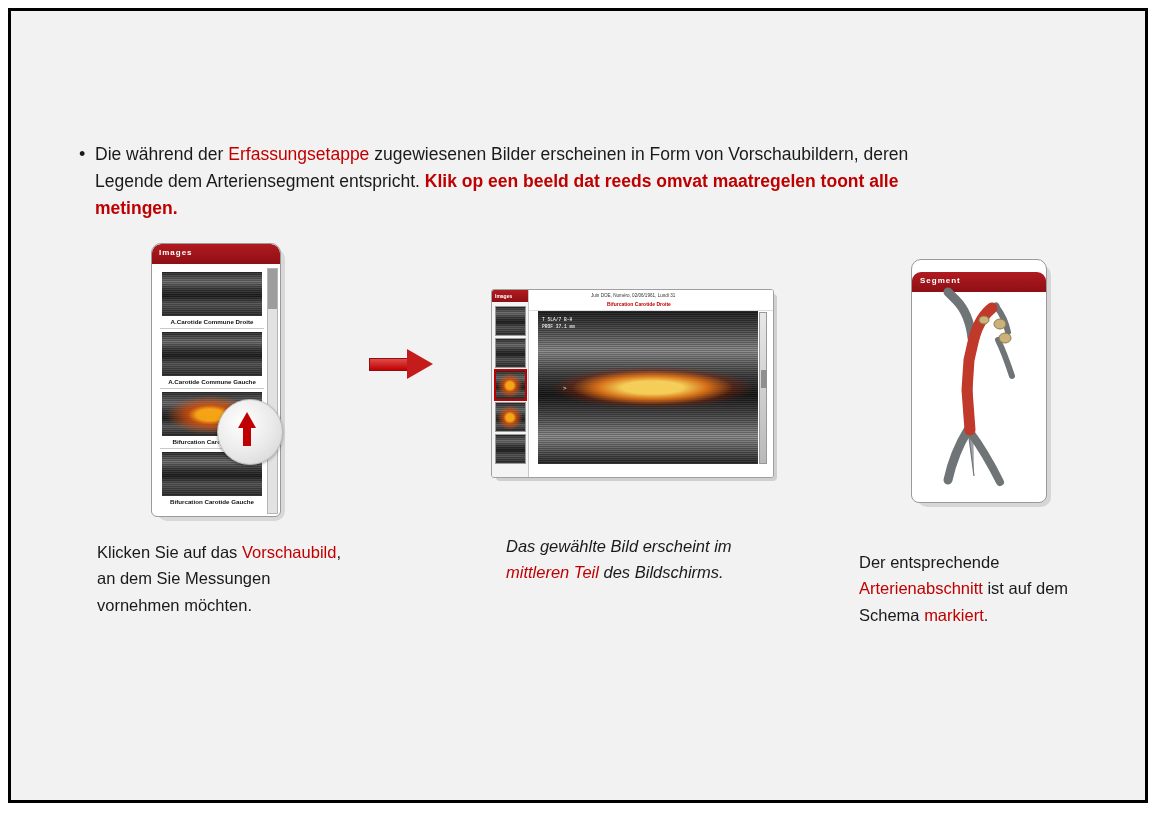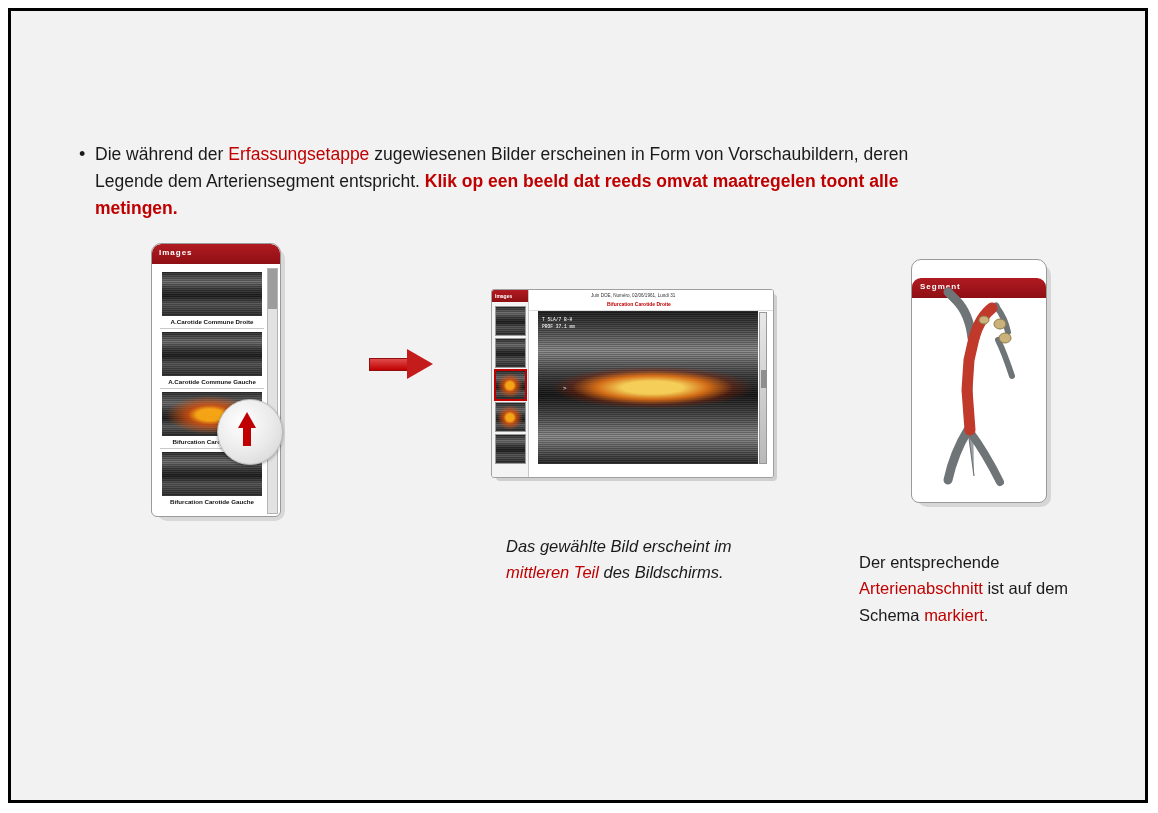--- a/index.html
+++ b/index.html
@@ -70,21 +70,21 @@
       linear-gradient(180deg,#1d1d1d 0%,#4a4a4a 12%,#8a8a8a 26%,#3d3d3d 42%,#151515 55%,#4f4f4f 70%,#8b8b8b 82%,#262626 100%);}
   .panelC .ovl{position:absolute;left:4px;top:6px;font-size:4.6px;color:#fff;line-height:1.5;font-family:"Liberation Mono",monospace;}
   .panelC .caliper{position:absolute;left:25px;top:74px;color:#fff;font-size:6px;}
   .panelC .rulerR{position:absolute;right:6px;top:22px;width:6px;height:150px;background:linear-gradient(#e8e8e8,#b9b9b9);border:1px solid #999;}
   .panelC .rulerR2{position:absolute;right:6px;top:80px;width:6px;height:18px;background:#8f8f8f;}
 
   
   .panelR{position:absolute;left:900px;top:248px;width:140px;height:248px;}
   .panelR .shadow{position:absolute;left:6px;top:6px;width:134px;height:242px;background:#d6d6d6;border-radius:10px;}
   .panelR .card{position:absolute;left:0;top:0;width:134px;height:242px;background:#fff;border:1px solid #9a9a9a;border-radius:10px 10px 8px 8px;overflow:hidden;}
-  .panelR .hdr{position:absolute;left:0;top:18px;width:134px;height:20px;background:linear-gradient(#b01b21,#8e0f14);border-radius:9px 9px 0 0;}
+  .panelR .hdr{position:absolute;left:0;top:12px;width:134px;height:20px;background:linear-gradient(#b01b21,#8e0f14);border-radius:9px 9px 0 0;}
   .panelR .hdr span{position:absolute;left:8px;top:4px;color:#fff;font-size:8px;font-weight:bold;letter-spacing:1px;}
 </style>
 </head>
 <body>
 
 <div class="slide">
 
 
   <div class="bullet">
     <span class="dot">•</span>
@@ -184,20 +184,23 @@
         </g>
         <g fill="#cbb27a" stroke="#8b7a4a" stroke-width="1">
           <ellipse cx="88" cy="44" rx="6" ry="5"></ellipse>
           <ellipse cx="93" cy="58" rx="6" ry="5"></ellipse>
           <ellipse cx="72" cy="40" rx="5" ry="4"></ellipse>
         </g>
       </svg>
     </div>
   </div>
 
+  <div class="cap cap1">
+    <span>Klicken Sie auf das </span><span class="red">Vorschaubild</span><span>, an dem Sie Messungen vornehmen möchten.</span>
+  </div>
 
   <div class="cap cap2">
     <span>Das gewählte Bild erscheint im </span><span class="red">mittleren Teil</span><span> des Bildschirms.</span>
   </div>
 
   <div class="cap cap3">
     <span>Der entsprechende </span><span class="red">Arterienabschnitt</span><span> ist auf dem Schema </span><span class="red">markiert</span><span>.</span>
   </div>
 
 </div>

